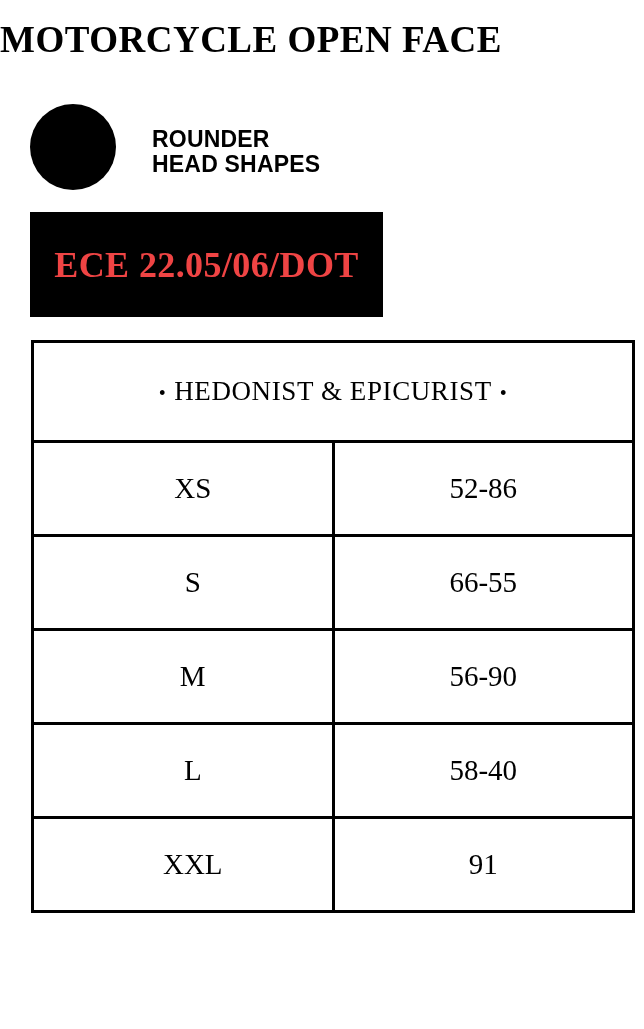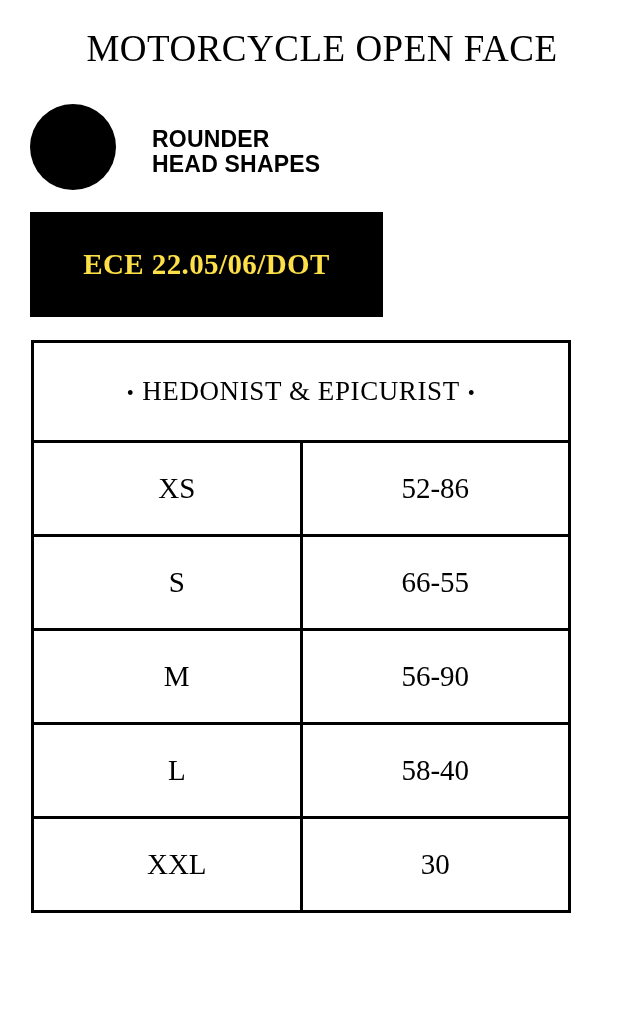--- a/index.html
+++ b/index.html
@@ -21,27 +21,25 @@
     left: 0; top: 0;
     width: 644px;
     height: 1029px;
   }
 
   .main-title {
     position: absolute;
     left: 0;
     top: 18px;
     width: 644px;
-    text-align: center;
     font-family: "Liberation Serif", serif;
-    font-weight: normal;
+    font-weight: bold;
     font-size: 37px;
     letter-spacing: 0.5px;
     white-space: nowrap;
-    margin-top: 9px;
   }
 
   .shape-row {
     position: absolute;
     left: 30px;
     top: 104px;
     width: 560px;
     height: 86px;
   }
 
@@ -76,30 +74,30 @@
     height: 105px;
     background: #000000;
     color: #ffffff;
     display: flex;
     align-items: center;
     justify-content: center;
   }
   .cert-badge span {
     font-family: "Liberation Serif", serif;
     font-weight: bold;
-    font-size: 29px;
+    font-size: 36px;
     letter-spacing: 0.4px;
-    color: #fde047;
+    color: #ef4444;
   }
 
   .size-table {
     position: absolute;
     left: 31px;
     top: 340px;
-    width: 540px;
+    width: 604px;
     border-collapse: collapse;
     table-layout: fixed;
   }
   .size-table td {
     border: 3px solid #000000;
     text-align: center;
     font-family: "Liberation Serif", serif;
     font-size: 29px;
     height: 91px;
     padding: 0;
@@ -160,18 +158,18 @@
       <tr>
         <td class="size-cell">M</td>
         <td class="cm-cell">56-90</td>
       </tr>
       <tr>
         <td class="size-cell">L</td>
         <td class="cm-cell">58-40</td>
       </tr>
       <tr>
         <td class="size-cell">XXL</td>
-        <td class="cm-cell">30</td>
+        <td class="cm-cell">91</td>
       </tr>
     </tbody>
   </table>
 
 </div>
 
 </body></html>

